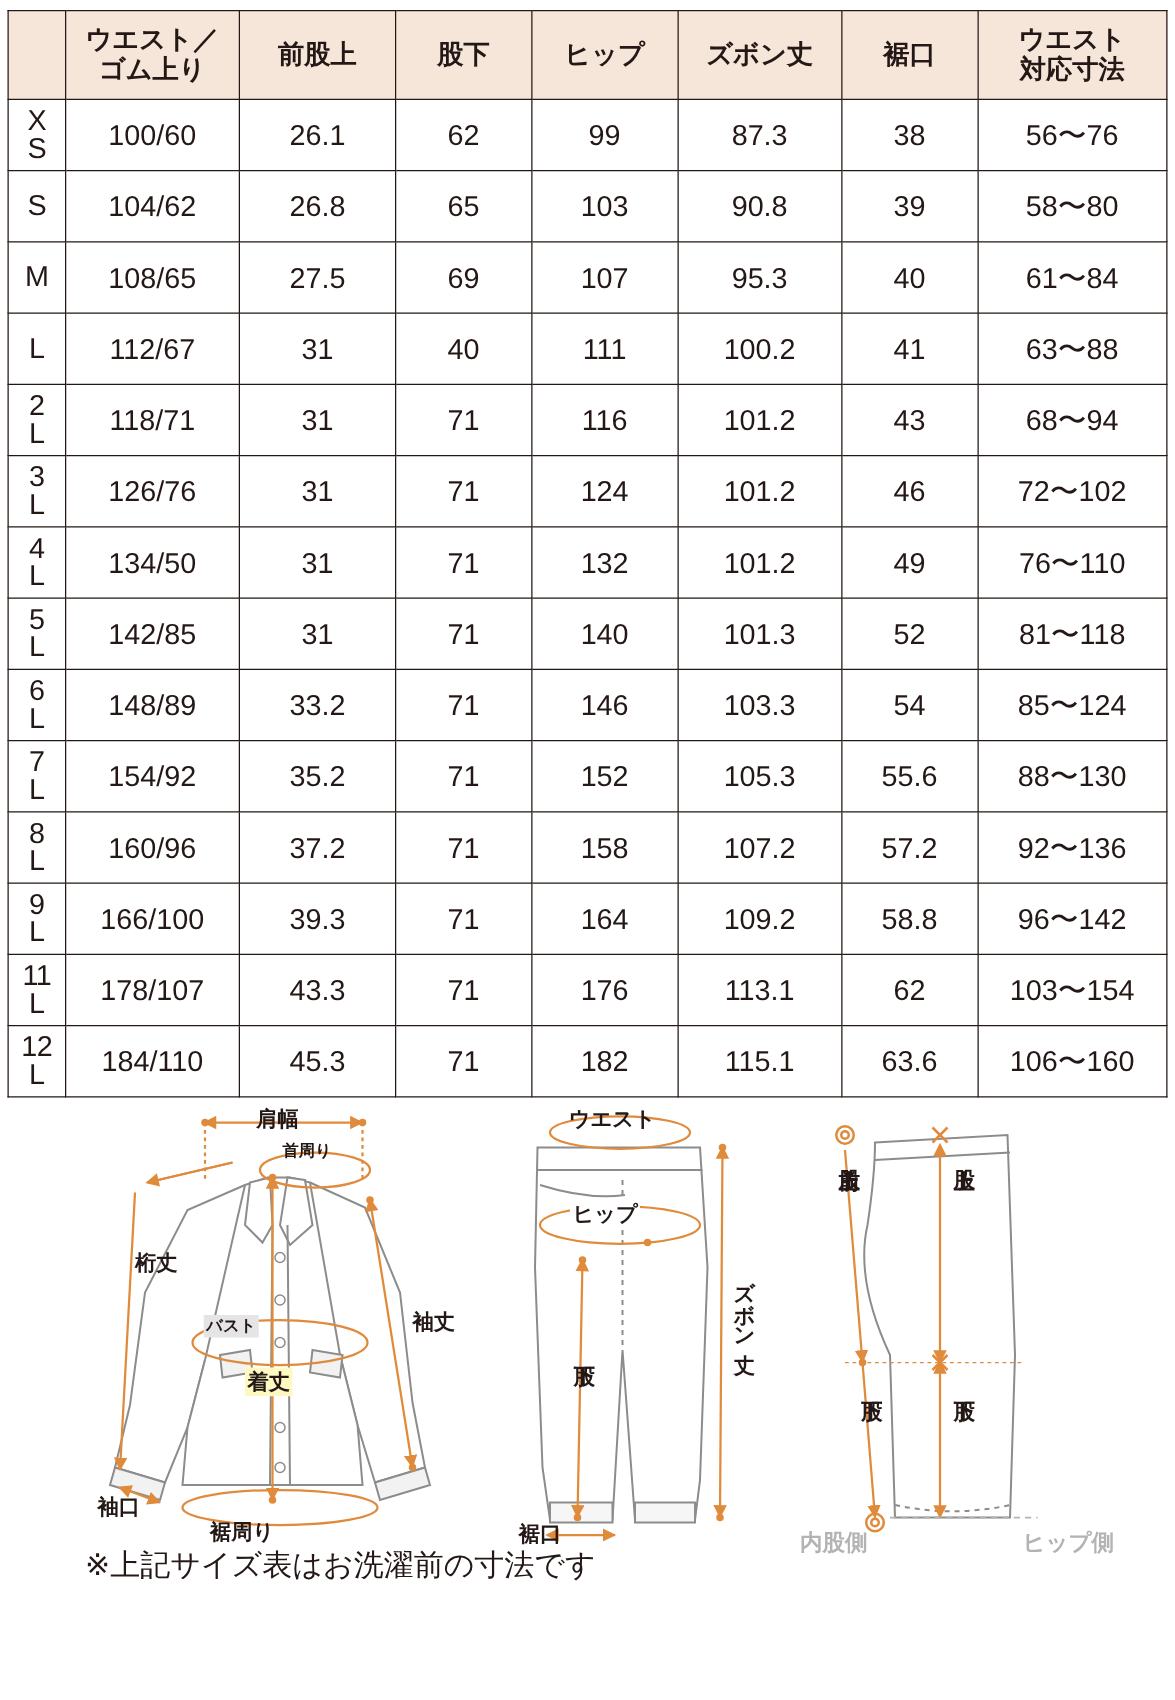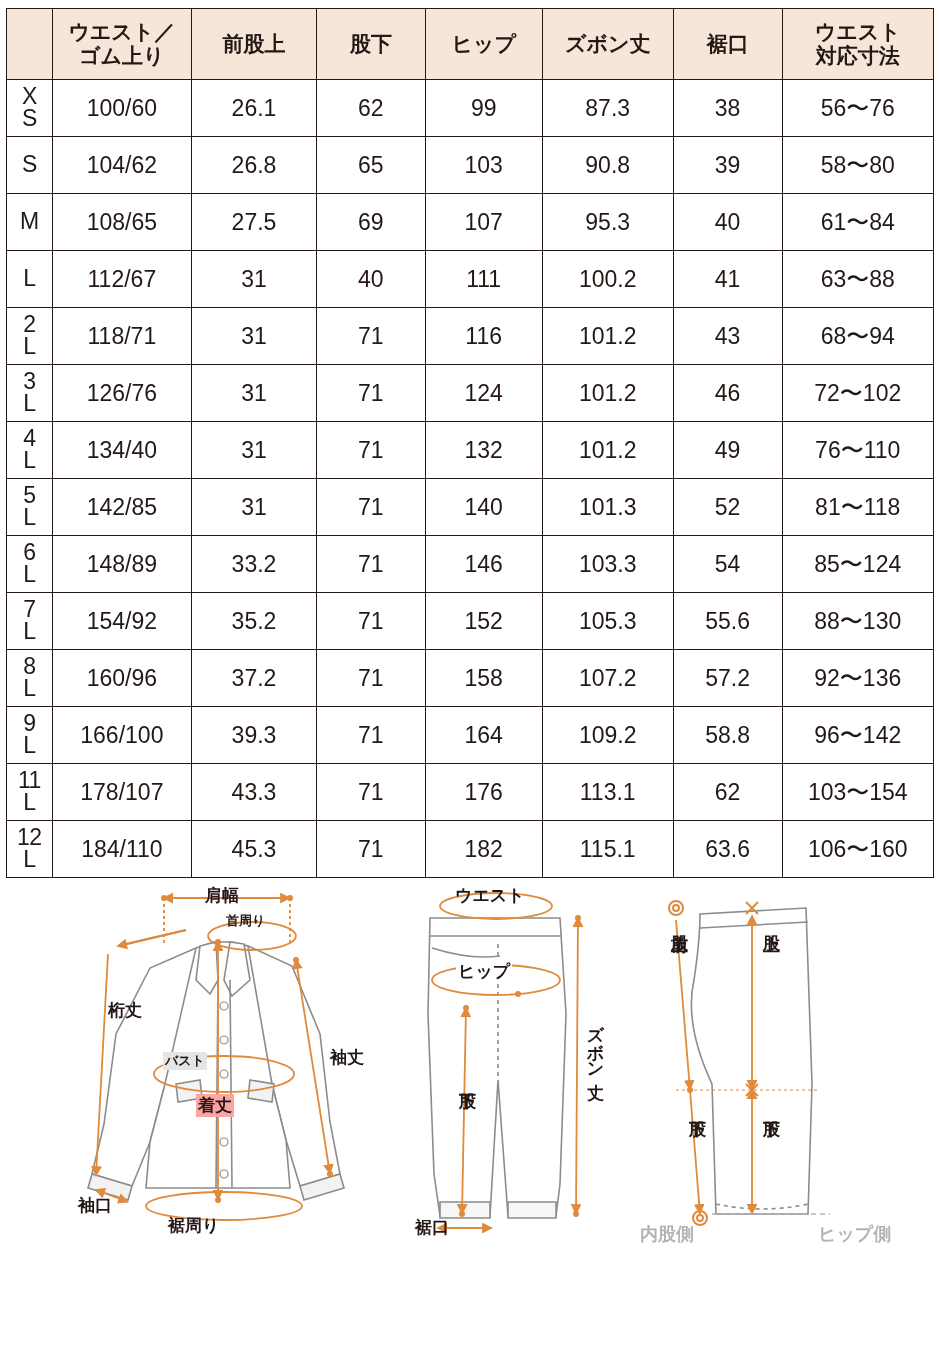--- a/index.html
+++ b/index.html
@@ -207,21 +207,21 @@
         <td>101.2</td>
         <td>46</td>
         <td>72〜102</td>
       </tr>
 
       <tr>
         <td class="size-label">
           <div>4</div>
           <div>L</div>
         </td>
-        <td>134/40</td>
+        <td>134/50</td>
         <td>31</td>
         <td>71</td>
         <td>132</td>
         <td>101.2</td>
         <td>49</td>
         <td>76〜110</td>
       </tr>
 
       <tr>
         <td class="size-label">
@@ -451,32 +451,33 @@
       </g>
       <line x1="676" y1="206" x2="820" y2="206" stroke="#e08a3c" stroke-width="1" stroke-dasharray="3 3"></line>
       <line x1="712" y1="330" x2="830" y2="330" stroke="#b3b3b3" stroke-width="1.4" stroke-dasharray="5 4"></line>
     </svg>
 
     <div style="position:absolute;left:205px;top:0px;font-size:17px;font-weight:bold;">肩幅</div>
     <div style="position:absolute;left:226px;top:28px;font-size:13px;font-weight:bold;">首周り</div>
     <div style="position:absolute;left:108px;top:68px;font-size:17px;font-weight:bold;margin-top:47px;">桁丈</div>
     <div style="position:absolute;left:163px;top:168px;font-size:13px;font-weight:bold;background:#e5e5e5;padding:0 2px;">バスト</div>
     <div style="position:absolute;left:330px;top:162px;font-size:17px;font-weight:bold;">袖丈</div>
-    <div style="position:absolute;left:196px;top:210px;font-size:17px;font-weight:bold;background:#fca5a5;padding:0 2px;">着丈</div>
+    <div style="position:absolute;left:196px;top:210px;font-size:17px;font-weight:bold;background:#fef9c3;padding:0 2px;">着丈</div>
     <div style="position:absolute;left:78px;top:310px;font-size:17px;font-weight:bold;">袖口</div>
     <div style="position:absolute;left:168px;top:330px;font-size:17px;font-weight:bold;">裾周り</div>
 
     <div style="position:absolute;left:455px;top:0px;font-size:17px;font-weight:bold;">ウエスト</div>
     <div style="position:absolute;left:456px;top:76px;font-size:17px;font-weight:bold;background:#fff;padding:0 2px;">ヒップ</div>
     <div class="vtext" style="position:absolute;left:456px;top:196px;font-size:17px;font-weight:bold;">股下</div>
     <div class="vtext" style="position:absolute;left:584px;top:128px;font-size:17px;font-weight:bold;">ズボン丈</div>
     <div style="position:absolute;left:415px;top:332px;font-size:17px;font-weight:bold;">裾口</div>
 
     <div class="vtext" style="position:absolute;left:668px;top:38px;font-size:17px;font-weight:bold;">前股上</div>
     <div class="vtext" style="position:absolute;left:760px;top:38px;font-size:17px;font-weight:bold;">股上</div>
     <div class="vtext" style="position:absolute;left:686px;top:224px;font-size:17px;font-weight:bold;">股下</div>
     <div class="vtext" style="position:absolute;left:760px;top:224px;font-size:17px;font-weight:bold;">股下</div>
     <div style="position:absolute;left:640px;top:338px;font-size:18px;font-weight:bold;color:#b3b3b3;">内股側</div>
     <div style="position:absolute;left:818px;top:338px;font-size:18px;font-weight:bold;color:#b3b3b3;">ヒップ側</div>
 
+    <div class="note">※上記サイズ表はお洗濯前の寸法です</div>
   </div>
 
 </div>
 
 </body></html>

